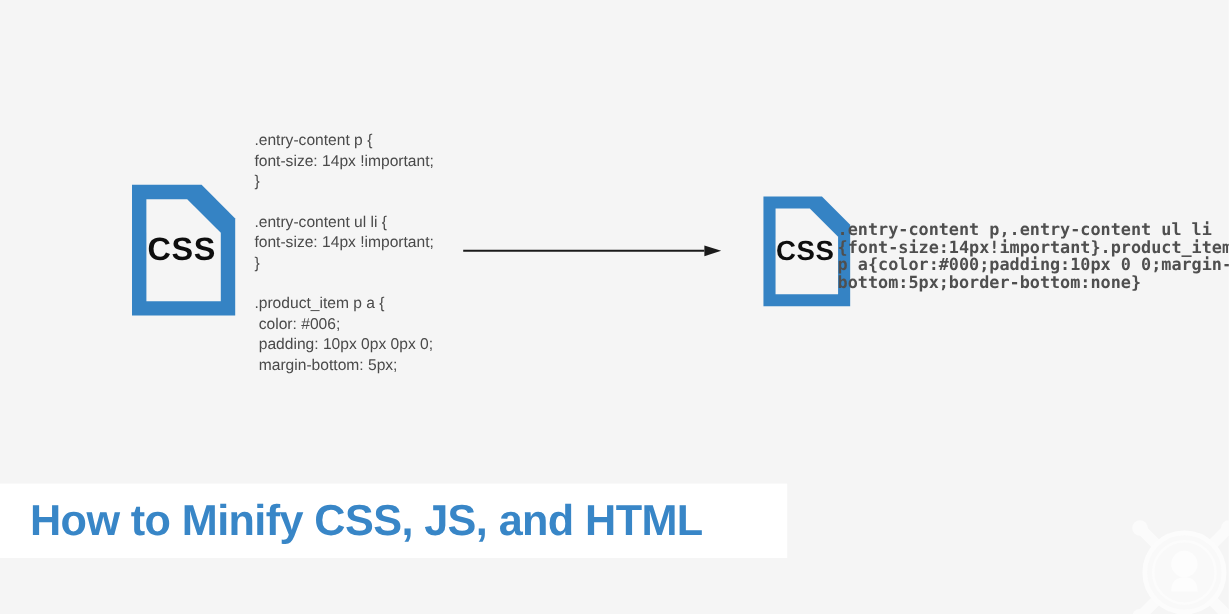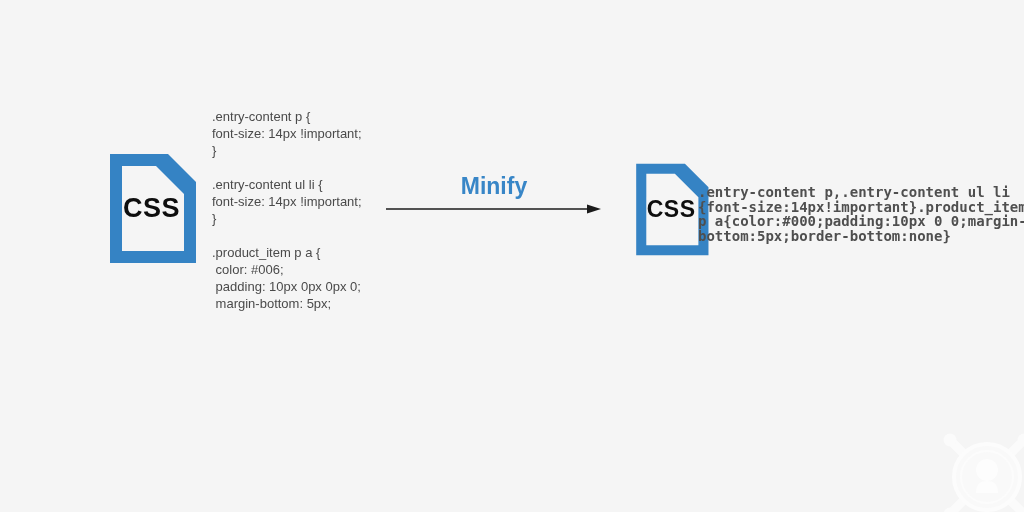--- a/index.html
+++ b/index.html
@@ -94,39 +94,41 @@
 
 .entry-content ul li {
 font-size: 14px !important;
 }
 
 .product_item p a {
  color: #006;
  padding: 10px 0px 0px 0;
  margin-bottom: 5px;</pre>
 
-  <div class="minify-label">Minify</div>
   <svg class="arrow-svg" width="218" height="12">
     <line x1="1" y1="6" x2="202" y2="6" stroke="#1b1b1b" stroke-width="1.6"></line>
     <polygon points="202,1.5 216,6 202,10.5" fill="#1b1b1b"></polygon>
   </svg>
 
   <div class="file-icon right">
     <svg viewBox="0 0 94 115">
       <path d="M5,3 H63 L91,31 V112 H5 Z" fill="#3583c4"></path>
       <path d="M17,15 H51 L79,43 V100 H17 Z" fill="#f5f5f5"></path>
     </svg>
     <span class="file-label">CSS</span>
   </div>
 
   <pre class="code right-code">.entry-content p,.entry-content ul li
 {font-size:14px!important}.product_item
 p a{color:#000;padding:10px 0 0;margin-
 bottom:5px;border-bottom:none}</pre>
 
+  <div class="title-band">
+    <h1>How to Minify CSS, JS, and HTML</h1>
+  </div>
 
   <svg class="watermark" width="140" height="140">
     <g>
       <rect x="16" y="65.5" width="108" height="9" rx="4.5" fill="#fbfbfb" transform="rotate(45 70 70)"></rect>
       <rect x="16" y="65.5" width="108" height="9" rx="4.5" fill="#fbfbfb" transform="rotate(-45 70 70)"></rect>
       <circle cx="33" cy="33" r="6.5" fill="#fbfbfb"></circle>
       <circle cx="107" cy="33" r="6.5" fill="#fbfbfb"></circle>
       <circle cx="33" cy="107" r="6.5" fill="#fbfbfb"></circle>
       <circle cx="107" cy="107" r="6.5" fill="#fbfbfb"></circle>
       <circle cx="70" cy="70" r="33" fill="#f9f9f9"></circle>

